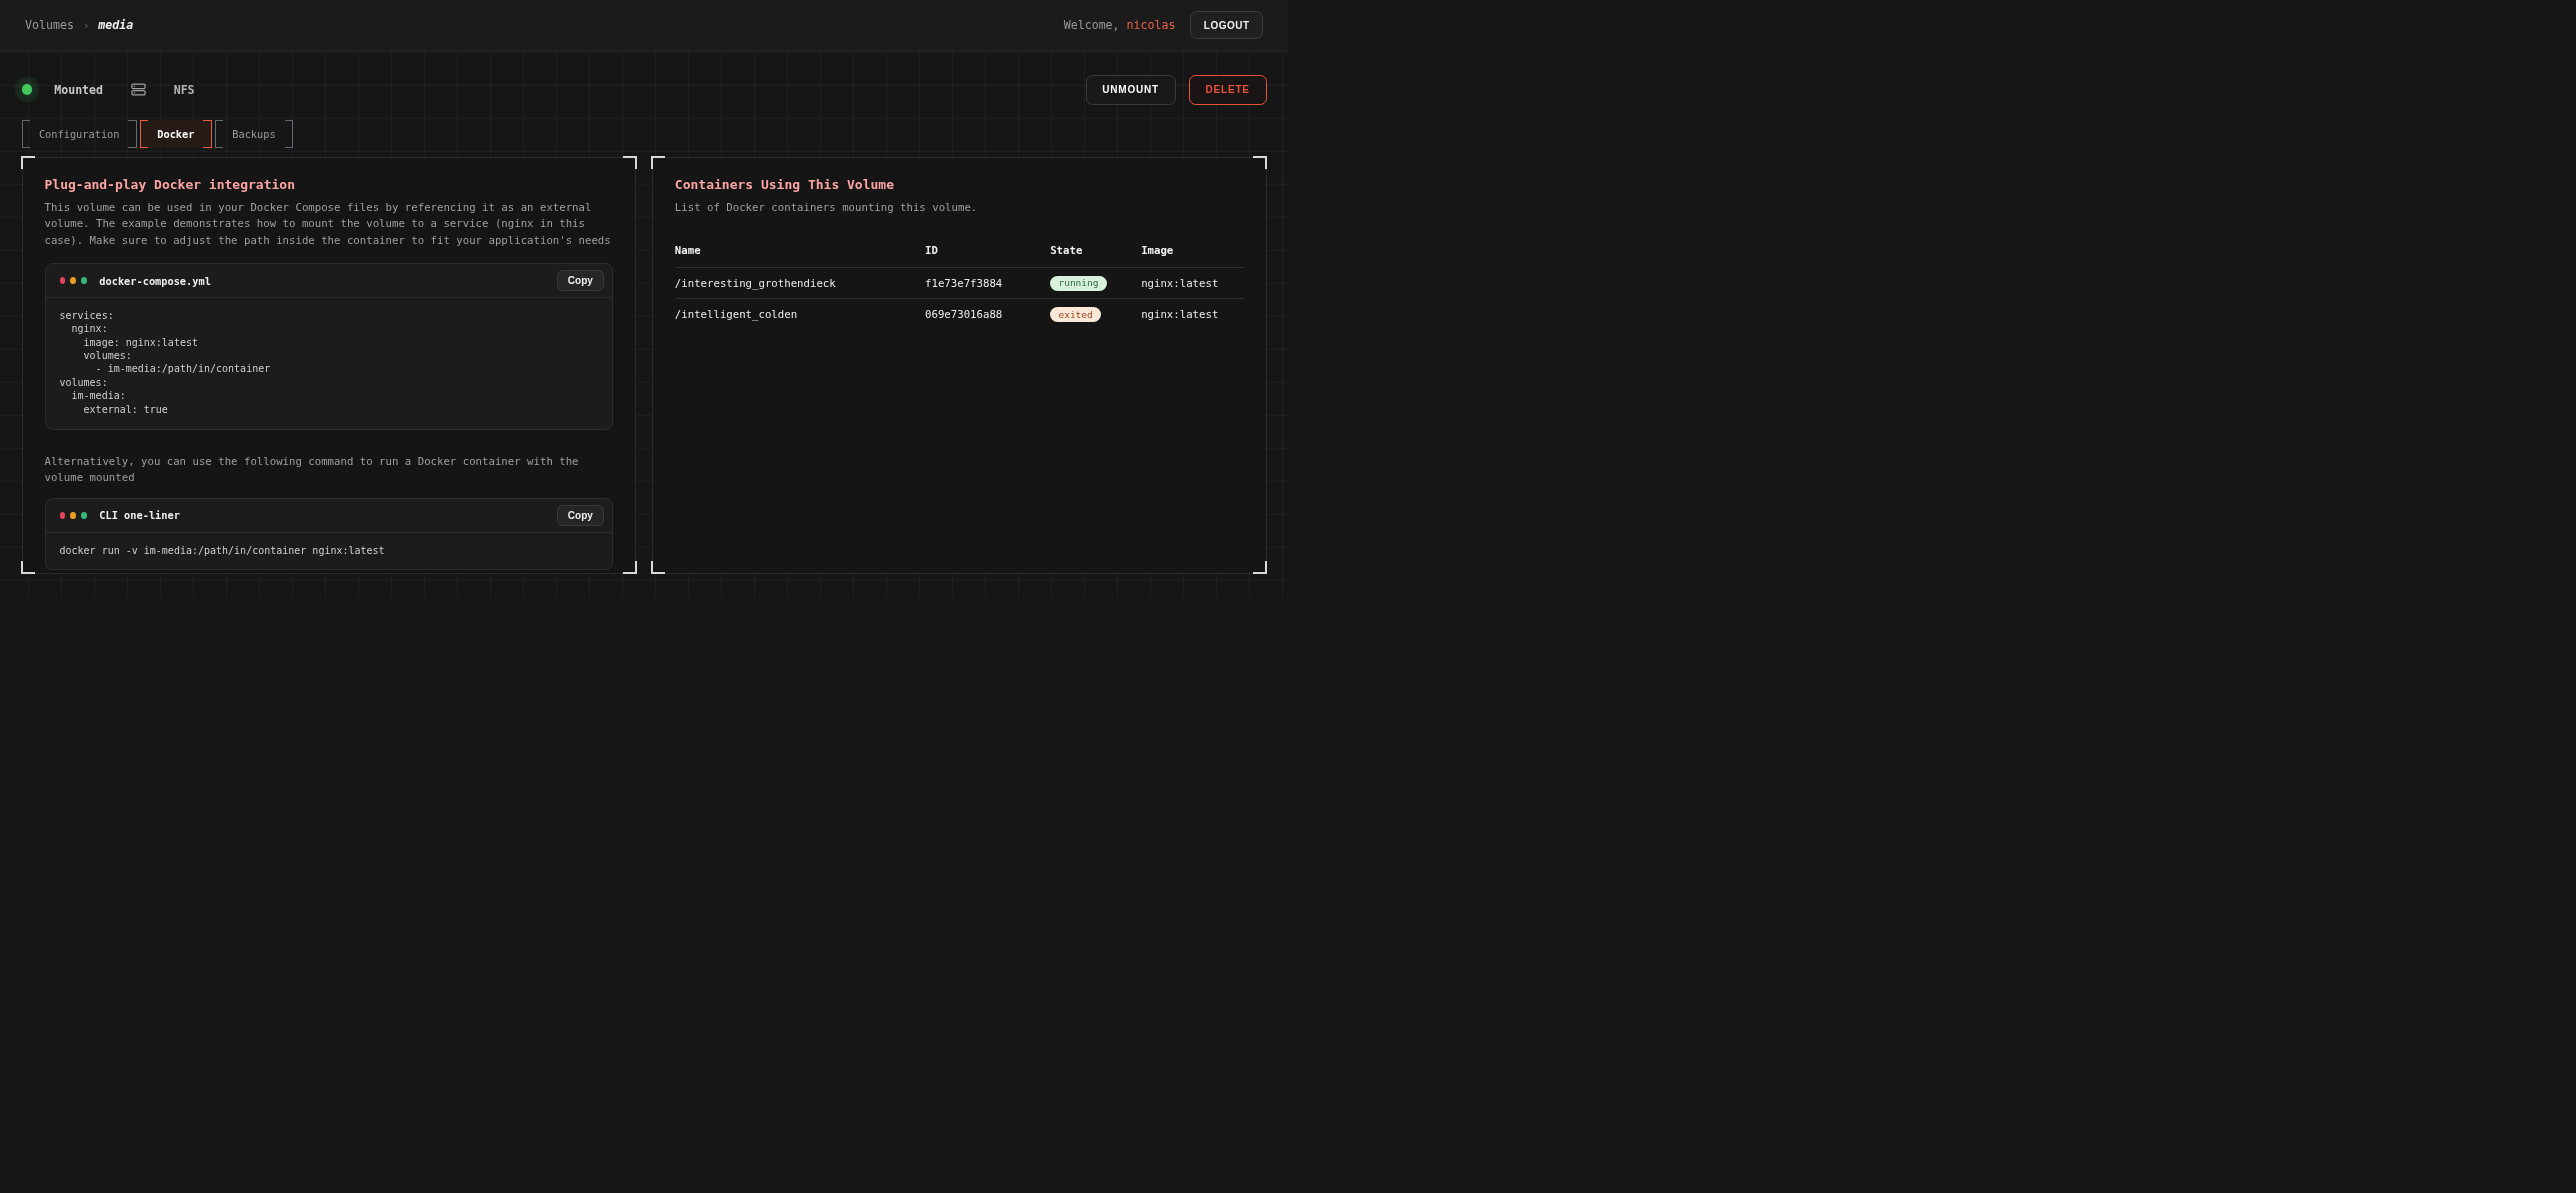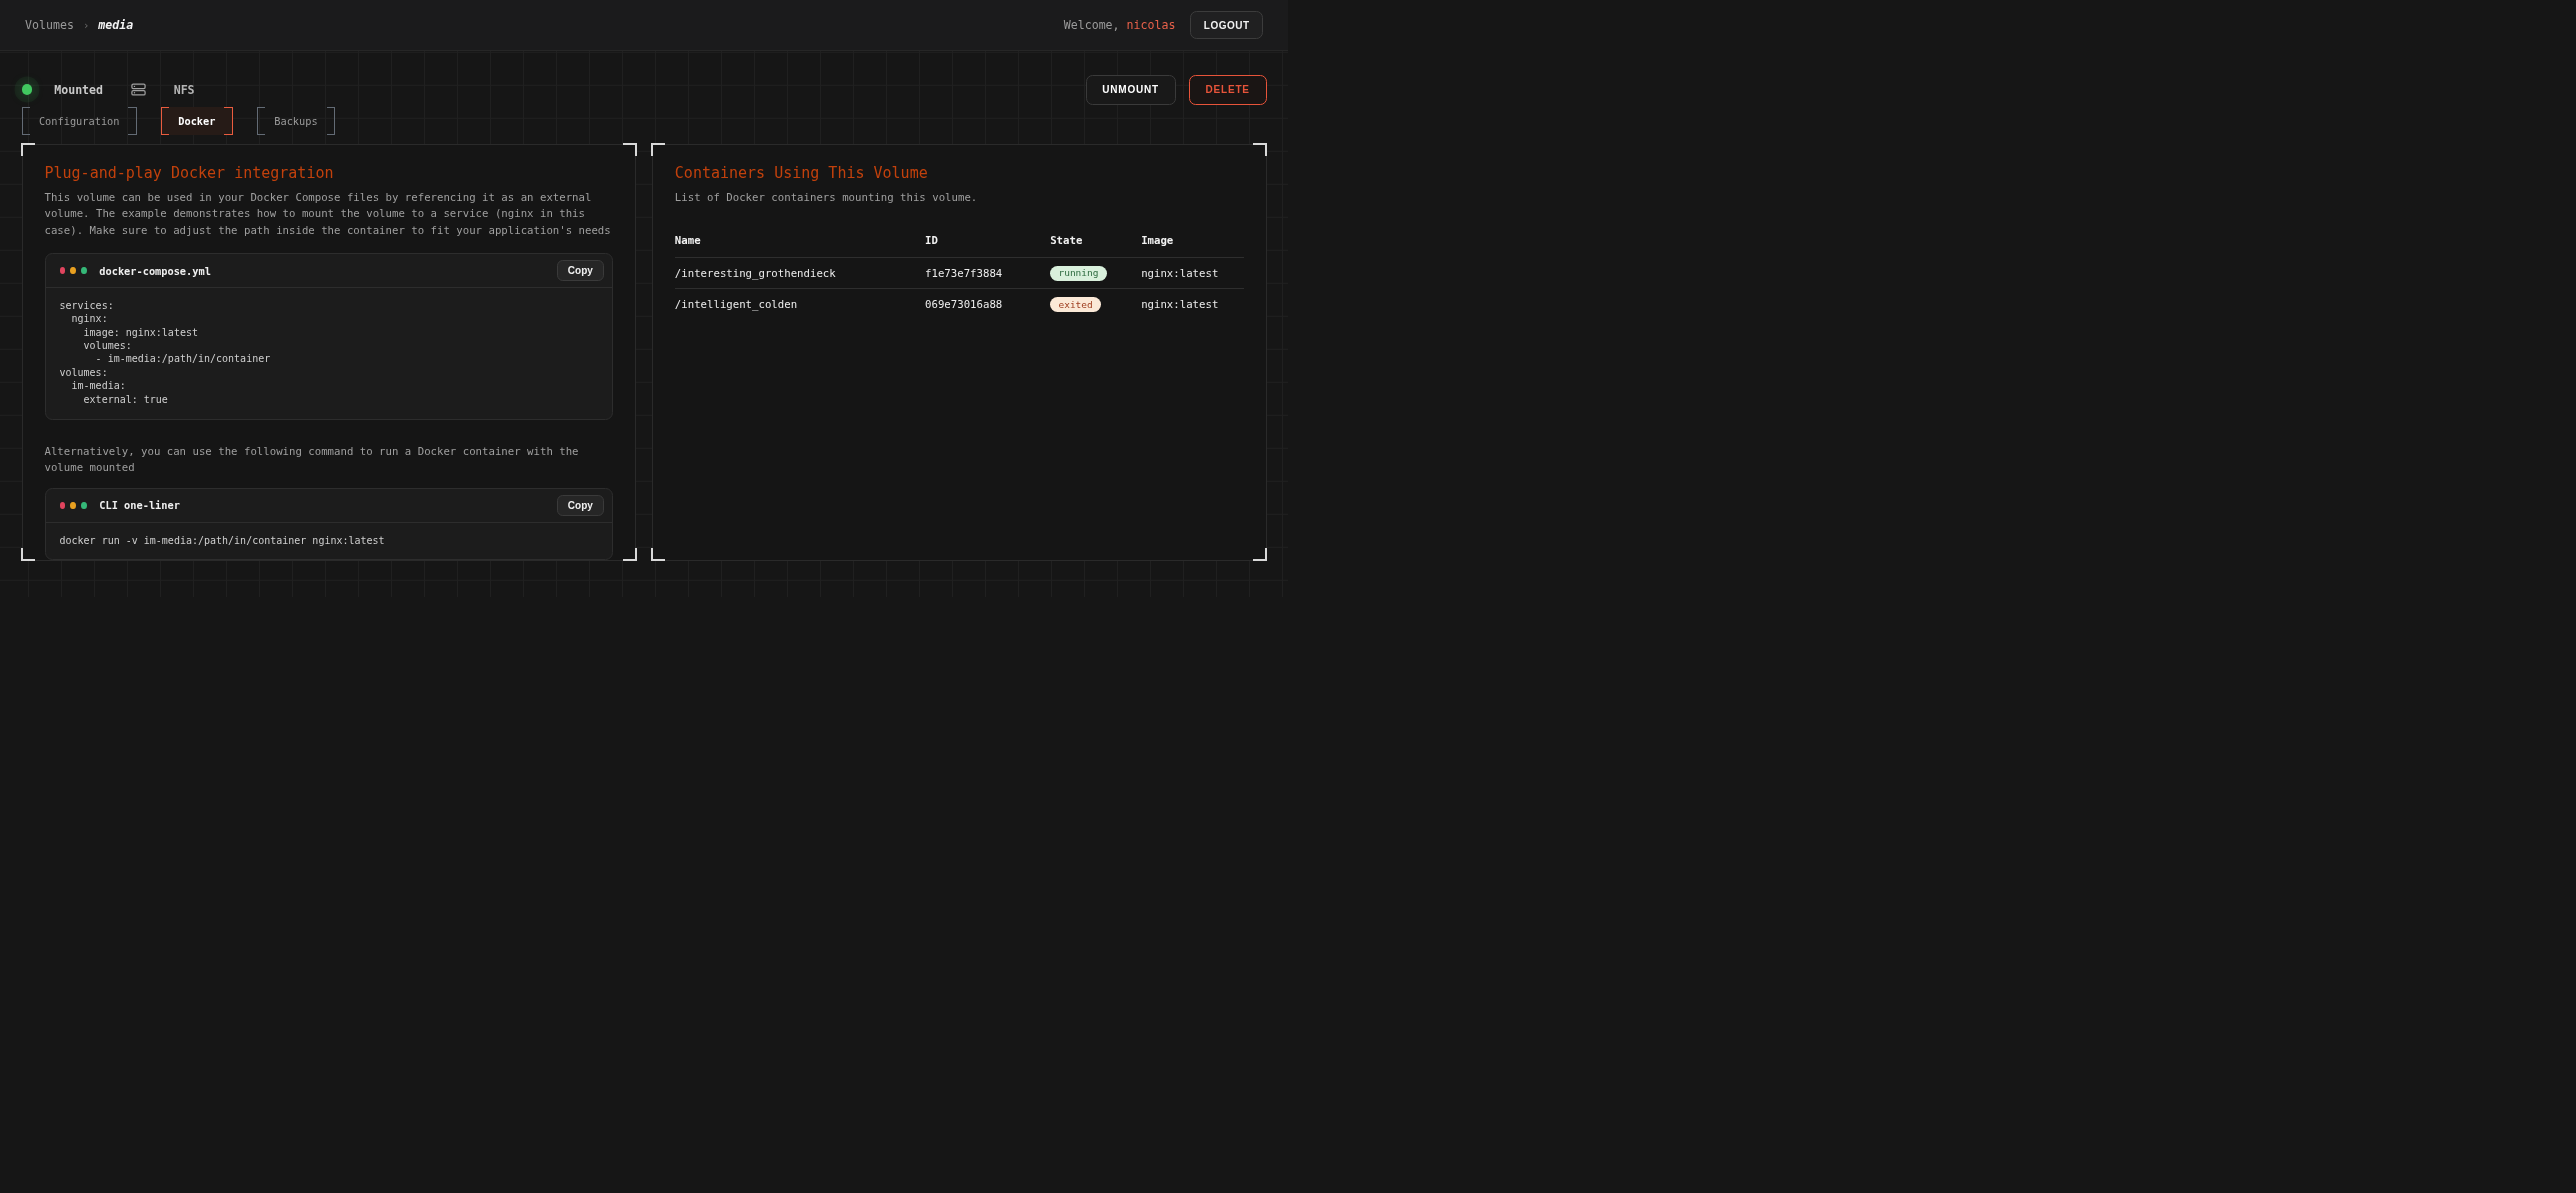--- a/index.html
+++ b/index.html
@@ -46,21 +46,21 @@
   .lbl-nfs { font-size:11.6px; font-weight:bold; color:#b5b5b5; margin-left:5.8px; }
   .status-buttons { display:flex; gap:13.2px;padding-left:36px; }
   .btn-unmount, .btn-delete {
     font-family:"Liberation Sans","DejaVu Sans",sans-serif; font-weight:bold;
     font-size:10px; letter-spacing:0.8px; border-radius:6.6px; padding:8.3px 15.7px; cursor:pointer;
   }
   .btn-unmount { color:#ffffff; background:#191919; border:0.8px solid #3a3a3a; }
   .btn-delete  { color:#e8543a; background:#1a1514; border:0.8px solid #e8543a; }
 
   
-  .tabs { display:flex; gap:24px; margin-top:2px; }
+  .tabs { display:flex; gap:3px; margin-top:15px; }
   .tab {
     position:relative; height:28px; display:flex; align-items:center;
     padding:0 17.4px; font-size:10.3px; color:#9a9a9a; cursor:pointer; background:transparent;
   }
   .tab::before, .tab::after {
     content:""; position:absolute; top:0; bottom:0; width:7.4px;
     border:1.7px solid #636b75;
   }
   .tab::before { left:0;  border-right:none; }
   .tab::after  { right:0; border-left:none;  }
@@ -72,21 +72,21 @@
   .panel {
     position:relative; flex:1; height:417px;
     background:#151515; border:0.8px solid #2a2a2a; padding:19px 22px;
   }
   .corner { position:absolute; width:14px; height:13.2px; }
   .c-tl { top:-1.7px; left:-1.7px;  border-top:2.1px solid #d9d9d9; border-left:2.1px solid #d9d9d9; }
   .c-tr { top:-1.7px; right:-1.7px; border-top:2.1px solid #d9d9d9; border-right:2.1px solid #d9d9d9; }
   .c-bl { bottom:-1.7px; left:-1.7px;  border-bottom:2.1px solid #d9d9d9; border-left:2.1px solid #d9d9d9; }
   .c-br { bottom:-1.7px; right:-1.7px; border-bottom:2.1px solid #d9d9d9; border-right:2.1px solid #d9d9d9; }
 
-  .panel-title { font-size:15px; font-weight:normal; color:#c2410c; }
+  .panel-title { font-size:13px; font-weight:bold; color:#fca5a5; }
   .panel-desc  { font-size:10.7px; color:#9f9f9f; line-height:16.5px; margin-top:8.3px; }
 
   
   .codeblock { margin-top:14px; background:#1c1c1c; border:0.8px solid #2d2d2d; border-radius:7.4px; overflow:hidden; }
   .code-head { display:flex; align-items:center; padding:5.8px 8.3px 5.8px 14px; border-bottom:0.8px solid #2d2d2d; }
   .dots { display:flex; gap:5px; margin-right:12.4px; }
   .tdot { width:5.8px; height:7.4px; border-radius:50%; }
   .tdot.red    { background:#e0445e; }
   .tdot.yellow { background:#e8a020; }
   .tdot.green  { background:#35b878; }

